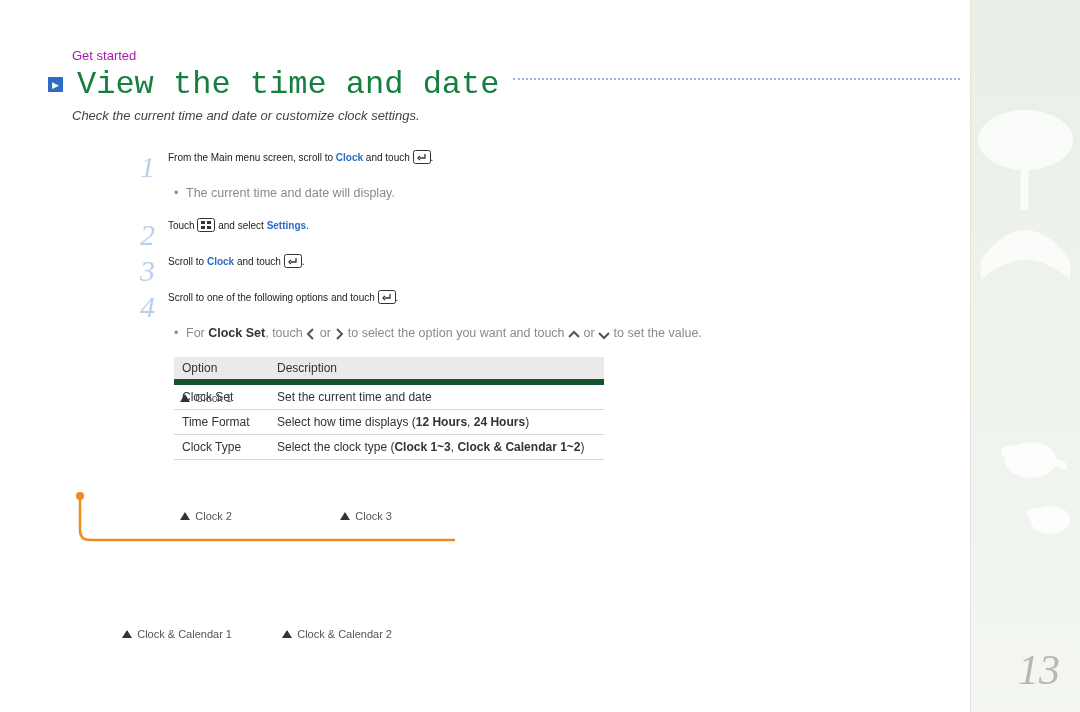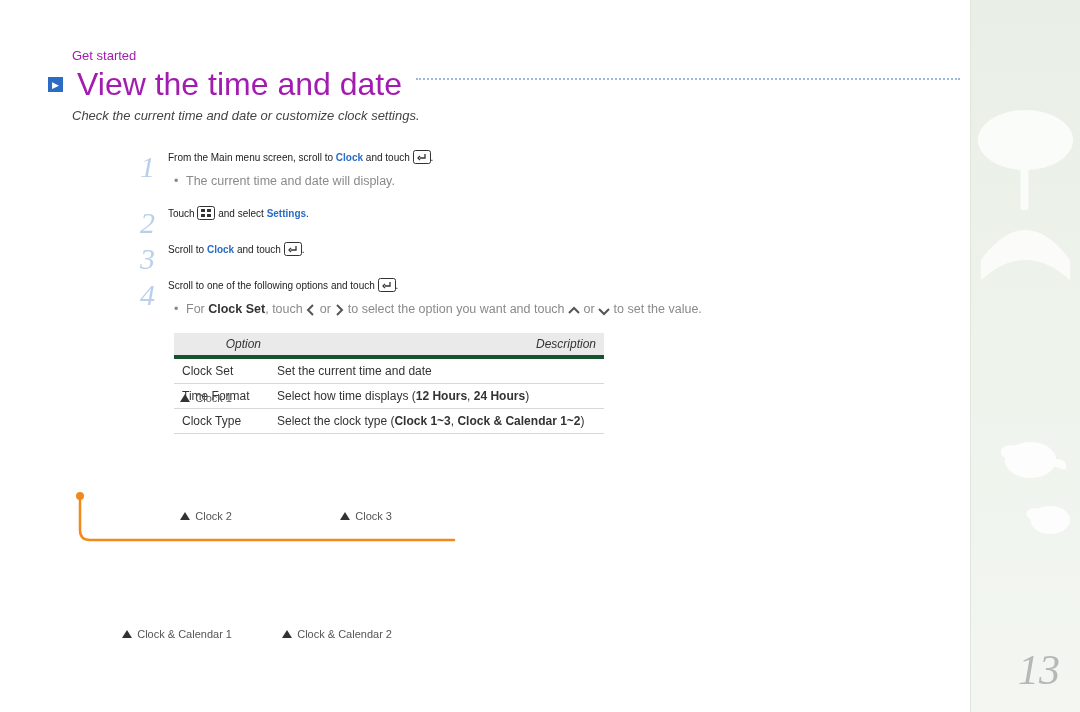--- a/index.html
+++ b/index.html
@@ -28,57 +28,57 @@
   .title-row {
     position: absolute; left: 48px; top: 66px; right: 120px;
     display: flex; align-items: center; gap: 14px;
   }
   .title-bullet {
     width: 15px; height: 15px; background: #2b6cc4;
     display: inline-flex; align-items: center; justify-content: center;
     color: #fff; font-size: 9px;
   }
   .title {
-    font-family: Liberation Sans, sans-serif;
-    font-size: 32px; color: #a21caf; font-weight: 400;
+    font-family: Liberation Mono, monospace;
+    font-size: 32px; color: #15803d; font-weight: 400;
   }
   .title-dots {
     flex: 1; border-bottom: 2px dotted #9bb7de; transform: translateY(-6px);
     height: 0;
   }
 
   .subtitle {
     position: absolute; left: 72px; top: 108px; font-size: 13px; color: #444; font-style: italic;
   }
 
   
   .steps { position: absolute; left: 168px; top: 150px; right: 210px; }
   .step { margin-bottom: 18px; }
   .step-num {
     position: absolute; left: -28px;
     font-family: "Times New Roman", Times, serif;
     font-style: italic; font-size: 30px; color: #b9d0ec;
   }
   .step-line { position: relative; font-size: 10px; color: #222; line-height: 1.4; }
-  .step-sub  { position: relative; font-size: 12.5px; color: #8a8a8a; margin-top: 6px; padding-left: 18px; }
+  .step-sub  { position: relative; font-size: 12.5px; color: #8a8a8a; margin-top: 18px; padding-left: 18px; }
   .step-sub::before { content: "•"; position: absolute; left: 6px; color: #8a8a8a; }
   .kw { color: #2b6cc4; font-weight: 600; }
   .b  { font-weight: 700; color: #333; }
 
   .icon { display: inline-block; vertical-align: -3px; }
 
   
   .opt-table {
     margin-top: 14px; margin-left: 6px;
     border-collapse: collapse; font-size: 12px; color: #333;
     width: 430px;
   }
   .opt-table th {
-    background: #eaeaea; font-weight: 400; text-align: right;
-    padding: 4px 8px; border-bottom: 4px solid #14532d; font-style: italic;
+    background: #eaeaea; font-weight: 400; text-align: left;
+    padding: 4px 8px; border-bottom: 6px solid #14532d;
   }
   .opt-table td {
     padding: 5px 8px; border-bottom: 1px solid #d7d7d7; vertical-align: top;
   }
   .opt-table td:first-child { width: 95px; }
 
   
   .clock-grid { position: absolute; left: 72px; top: 392px; font-size: 11px; color: #555; }
   .cg-item { display: inline-block; width: 160px; margin-bottom: 106px; }
   .cg-row { display: flex; gap: 0; text-align: right; }

